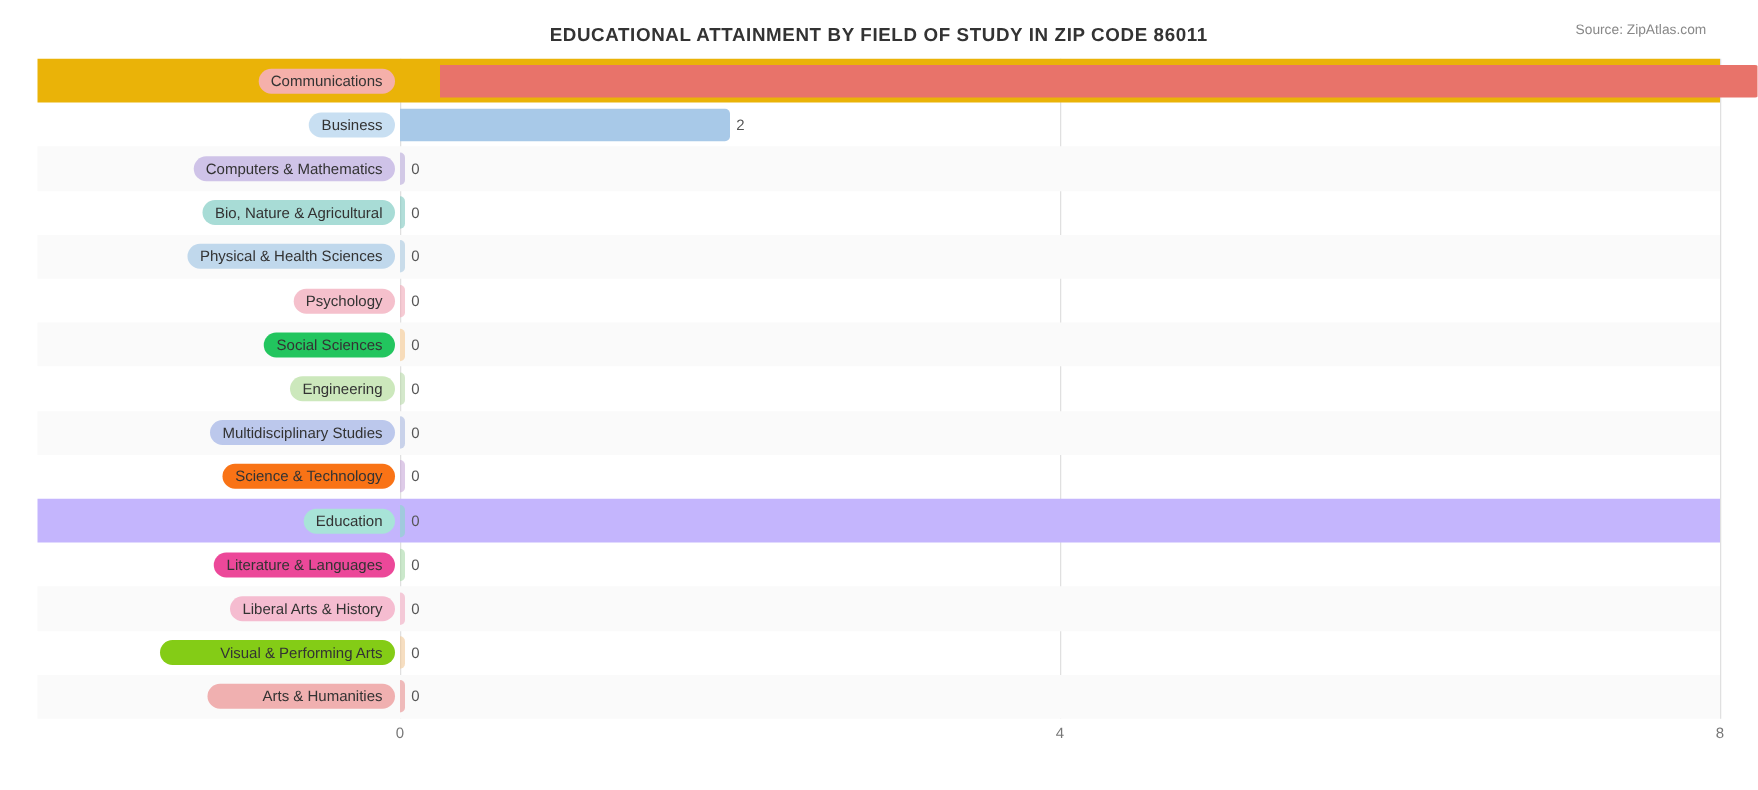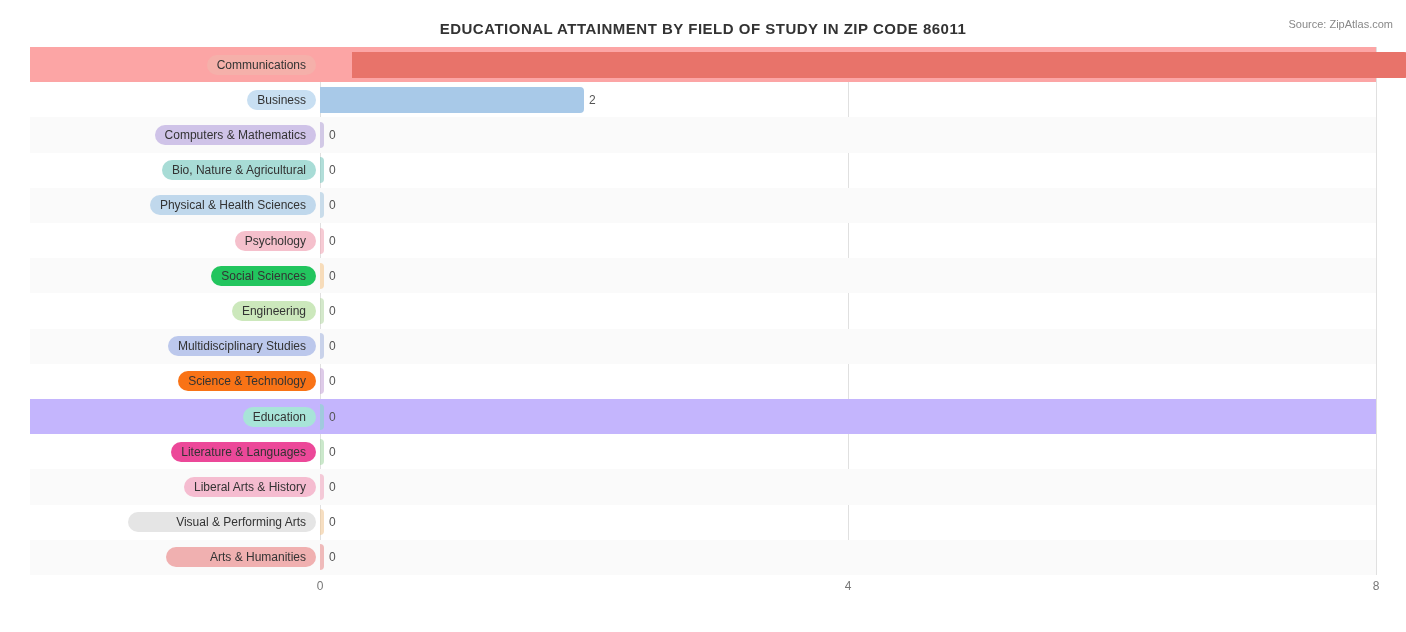--- a/index.html
+++ b/index.html
@@ -21,21 +21,21 @@
       font-weight: bold;
       text-align: center;
       letter-spacing: 0.5px;
       color: #333;
       margin-bottom: 6px;
       text-transform: uppercase;
     }
     .chart-source {
       position: absolute;
       top: 18px;
-      right: 13px;
+      right: 41px;
       font-size: 11px;
       color: #888;
     }
     .chart-area {
       display: flex;
       flex-direction: column;
       height: calc(100% - 30px);
       margin-top: 10px;
     }
     .bars-section {
@@ -111,21 +111,21 @@
 
 <div class="chart-container">
   <div class="chart-title">EDUCATIONAL ATTAINMENT BY FIELD OF STUDY IN ZIP CODE 86011</div>
   <div class="chart-source">Source: ZipAtlas.com</div>
 
   <div class="chart-area">
     <div class="bars-section" id="bars-section">
     <div class="grid-line" style="left: 290px;"></div>
         <div class="grid-line" style="left: 818px;"></div>
         <div class="grid-line" style="left: 1346px;"></div>
-        <div class="bar-row" style="background: #fca5a5; gap: 32px;">
+        <div class="bar-row" style="background: #eab308; gap: 32px;">
           <div class="bar-label">
             <span class="label-pill" style="background: rgb(245, 176, 170);">Communications</span>
           </div>
           <div class="bar-track">
             <div class="bar-fill" style="background: rgb(232, 115, 106); width: 1056px;"></div>
             <span class="bar-value">8</span>
           </div>
         </div>
         <div class="bar-row">
           <div class="bar-label">
@@ -230,21 +230,21 @@
           <div class="bar-label">
             <span class="label-pill" style="background: rgb(245, 188, 208);">Liberal Arts &amp; History</span>
           </div>
           <div class="bar-track">
             <div class="bar-fill" style="background: rgb(240, 168, 192); width: 4px; opacity: 0.6;"></div>
             <span class="bar-value">0</span>
           </div>
         </div>
         <div class="bar-row">
           <div class="bar-label">
-            <span class="label-pill" style="background: #e5e5e5; padding-left: 48px;">Visual &amp; Performing Arts</span>
+            <span class="label-pill" style="background: #84cc16; padding-left: 48px;">Visual &amp; Performing Arts</span>
           </div>
           <div class="bar-track">
             <div class="bar-fill" style="background: rgb(240, 200, 152); width: 4px; opacity: 0.6;"></div>
             <span class="bar-value">0</span>
           </div>
         </div>
         <div class="bar-row" style="background: rgb(250, 250, 250);">
           <div class="bar-label">
             <span class="label-pill" style="background: rgb(240, 176, 176); padding-left: 44px;">Arts &amp; Humanities</span>
           </div>

